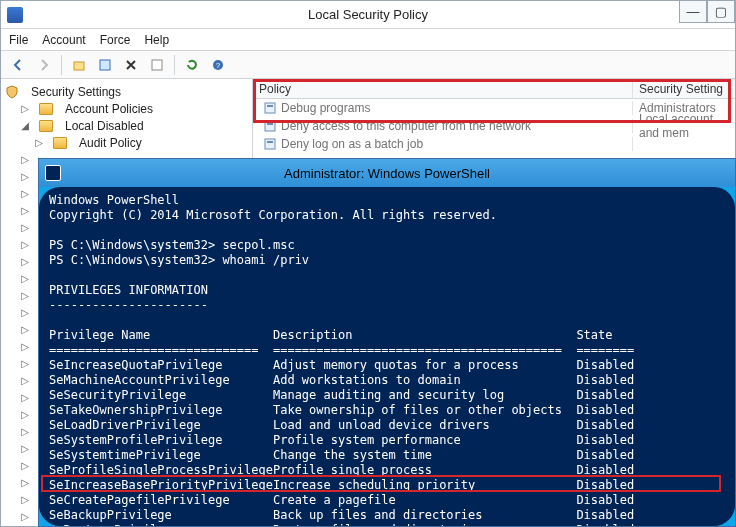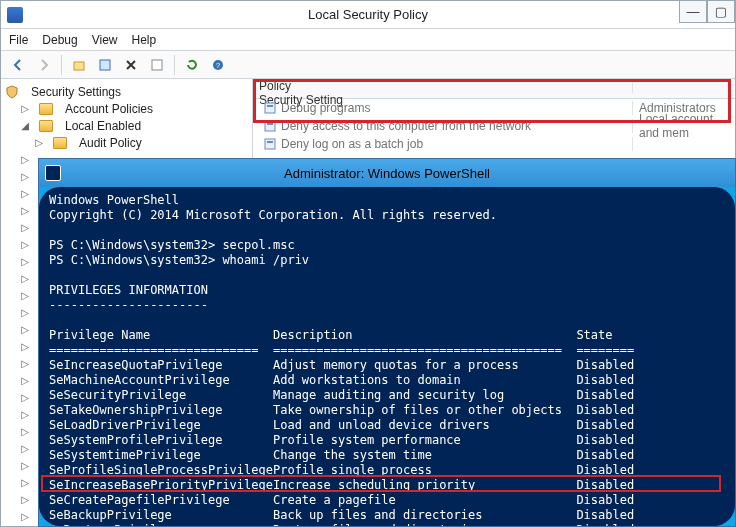--- a/index.html
+++ b/index.html
@@ -130,21 +130,20 @@
   .sp-list {
     flex: 1;
     position: relative;
   }
   .sp-list-header {
     height: 20px;
     background: #f7f9fb;
     border-bottom: 1px solid #d0d5da;
     display: flex;
     color: #333;
-    flex-direction: column;
   }
   .sp-col1 { width: 380px; padding-left: 6px; border-right: 1px solid #e0e4e8; display:flex; align-items:center; }
   .sp-col2 { flex: 1; padding-left: 6px; display:flex; align-items:center; }
   .sp-list-row {
     height: 18px;
     display: flex;
     align-items: center;
     color: #737373;
   }
   .policy-icon {
@@ -219,22 +218,22 @@
   <div class="sp-titlebar">
     <span class="sp-icon"></span>
     <span class="sp-title">Local Security Policy</span>
     <div class="sp-sysbtns">
       <div class="sp-sysbtn">—</div>
       <div class="sp-sysbtn">▢</div>
     </div>
   </div>
   <div class="sp-menubar">
     <span>File</span>
-    <span>Debug</span>
-    <span>View</span>
+    <span>Account</span>
+    <span>Force</span>
     <span>Help</span>
   </div>
   <div class="sp-toolbar">
     <div class="tb-btn">
         <svg width="14" height="14" viewBox="0 0 14 14">
           <path d="M9 2 L4 7 L9 12" stroke="#3b6fb3" stroke-width="2" fill="none"></path>
         </svg>
       </div>
     <div class="tb-btn">
         <svg width="14" height="14" viewBox="0 0 14 14">
@@ -285,21 +284,21 @@
       </div>
       <div id="tree-items">
           <div class="tree-row tree-indent1">
             <span class="tree-arrow">▷</span>
             <span class="folder-icon"></span>
             <span>Account Policies</span>
           </div>
           <div class="tree-row tree-indent1">
             <span class="tree-arrow">◢</span>
             <span class="folder-icon"></span>
-            <span>Local Enabled</span>
+            <span>Local Disabled</span>
           </div>
           <div class="tree-row tree-indent2">
             <span class="tree-arrow">▷</span>
             <span class="folder-icon"></span>
             <span>Audit Policy</span>
           </div>
         </div>
       <div id="tree-tail">
           <div class="tree-row tree-indent1">
             <span class="tree-arrow">▷</span>

